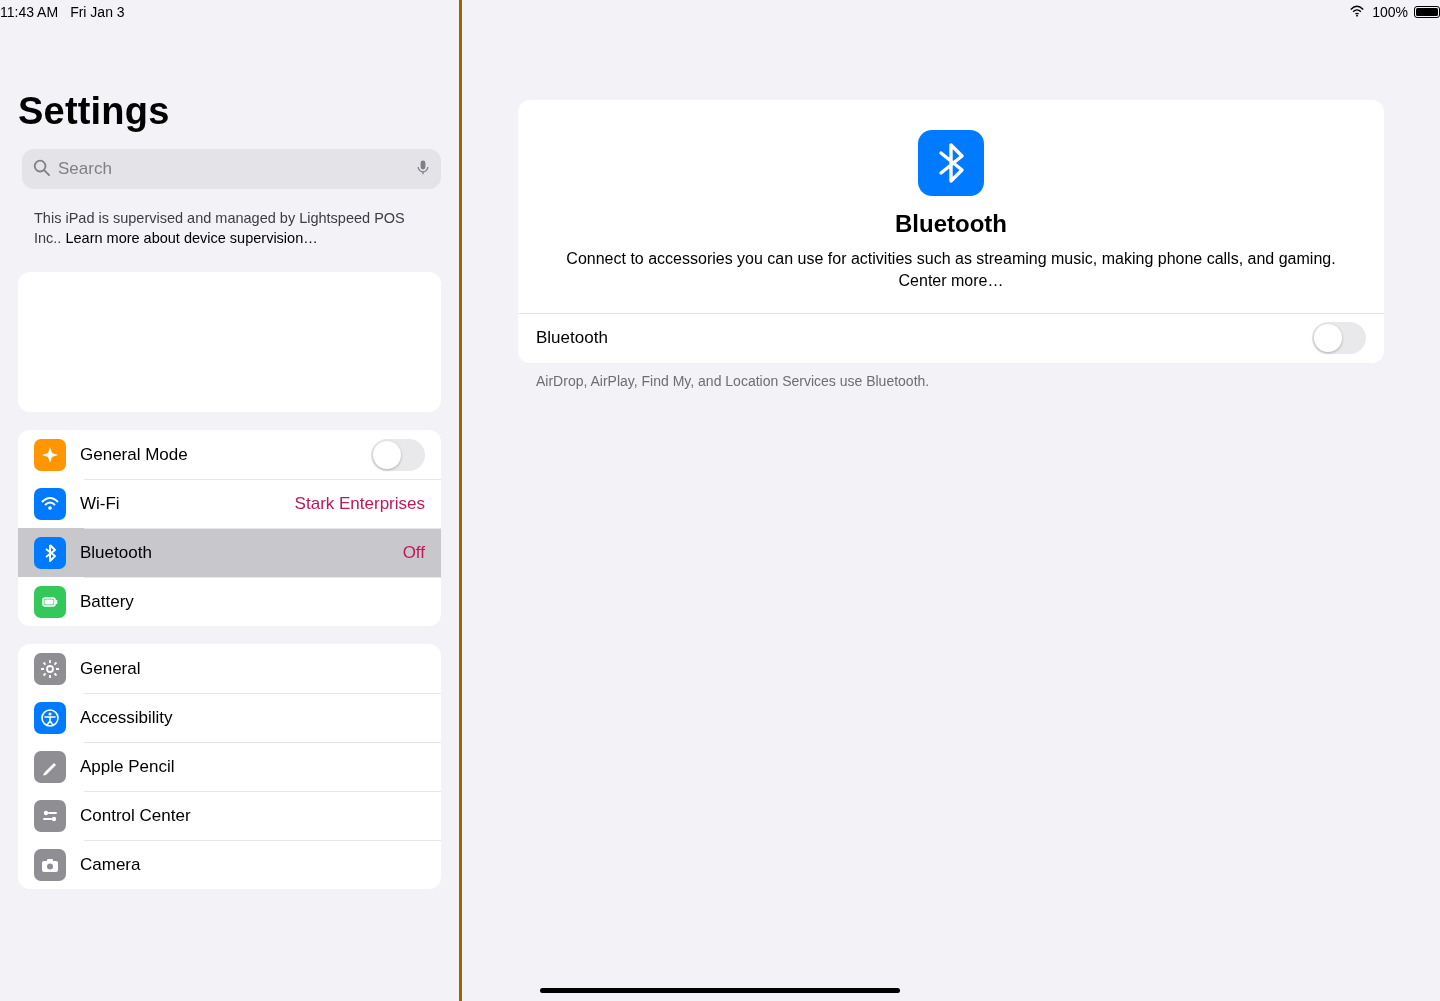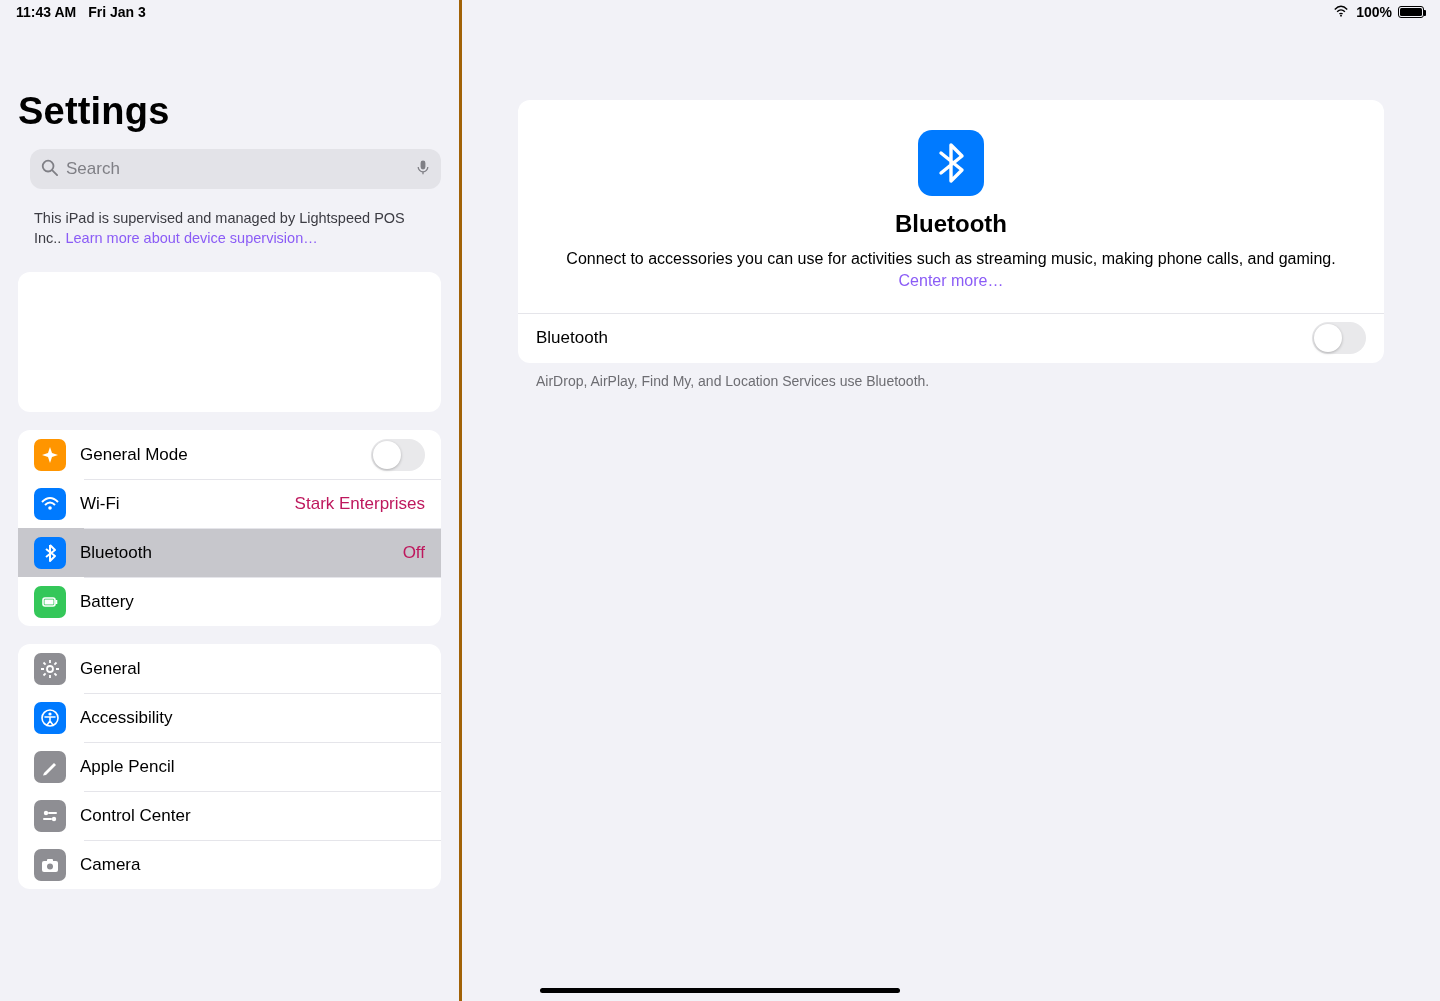--- a/index.html
+++ b/index.html
@@ -1,34 +1,34 @@
 <!DOCTYPE html>
 <html><head>
 <meta charset="utf-8">
 <style>
   * { box-sizing: border-box; margin: 0; padding: 0; }
   html, body { width: 1440px; height: 1001px; overflow: hidden; font-family: -apple-system, "Helvetica Neue", Helvetica, Arial, sans-serif; background: #f2f2f7; color: #000; }
-  a.link { color: #8b5cf6; text-decoration: none; }
-
-  
-  .statusbar { position: absolute; top: 0; left: 0; right: 0; height: 24px; display: flex; align-items: center; justify-content: space-between; padding: 0 16px; font-size: 14px; font-weight: 700; }
+  a.link { color: #000000; text-decoration: none; }
+
+  
+  .statusbar { position: absolute; top: 0; left: 0; right: 0; height: 24px; display: flex; align-items: center; justify-content: space-between; padding: 0 0; font-size: 14px; font-weight: 400; }
   .statusbar .left { display: flex; gap: 12px; }
   .statusbar .right { display: flex; align-items: center; gap: 6px; }
   .battery-icon { width: 26px; height: 12px; border: 1px solid #000; border-radius: 3px; position: relative; }
   .battery-icon::after { content: ""; position: absolute; right: -3px; top: 3px; width: 2px; height: 6px; background: #000; border-radius: 0 1px 1px 0; }
   .battery-fill { position: absolute; left: 1px; top: 1px; bottom: 1px; right: 1px; background: #000; border-radius: 1.5px; }
 
   
   .app { position: absolute; top: 0; left: 0; right: 0; bottom: 0; display: flex; }
   .sidebar { width: 462px; flex: 0 0 462px; border-right: 3px solid #a16207; padding-top: 60px; overflow: hidden; }
   .detail { flex: 1; padding-top: 100px; padding-left: 56px; padding-right: 56px; overflow: hidden; }
 
   
   .page-title { font-size: 38px; font-weight: 700; letter-spacing: 0.2px; padding: 30px 18px 10px 18px; }
-  .searchbox { margin: 6px 18px 10px 30px; background: #e3e3e8; border-radius: 12px; height: 40px; display: flex; align-items: center; padding: 8px 10px; gap: 8px; }
+  .searchbox { margin: 6px 18px 10px 22px; background: #e3e3e8; border-radius: 12px; height: 40px; display: flex; align-items: center; padding: 8px 10px; gap: 8px; }
   .searchbox input { flex: 1; border: none; background: transparent; font-size: 17px; color: #3c3c43; outline: none; }
   .searchbox input::placeholder { color: #7f7f85; }
   .supervision { font-size: 14.5px; color: #3c3c43; line-height: 1.35; padding: 10px 34px 6px 34px; }
 
   
   .group { margin: 18px 18px 0 18px; background: #fff; border-radius: 12px; overflow: hidden; }
   .group.empty { height: 140px; }
   .row { display: flex; align-items: center; height: 49px; padding: 0 16px; gap: 14px; position: relative; }
   .row + .row::before { content: ""; position: absolute; left: 66px; right: 0; top: 0; height: 1px; background: #e5e5ea; }
   .row.selected { background: #c7c7cc; }

